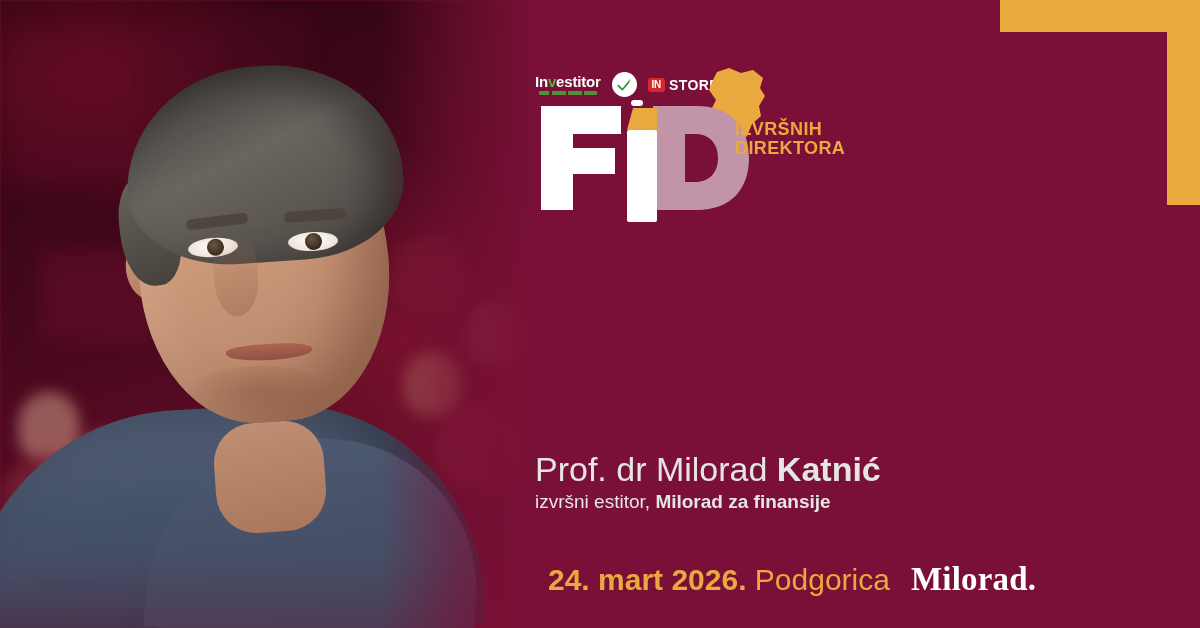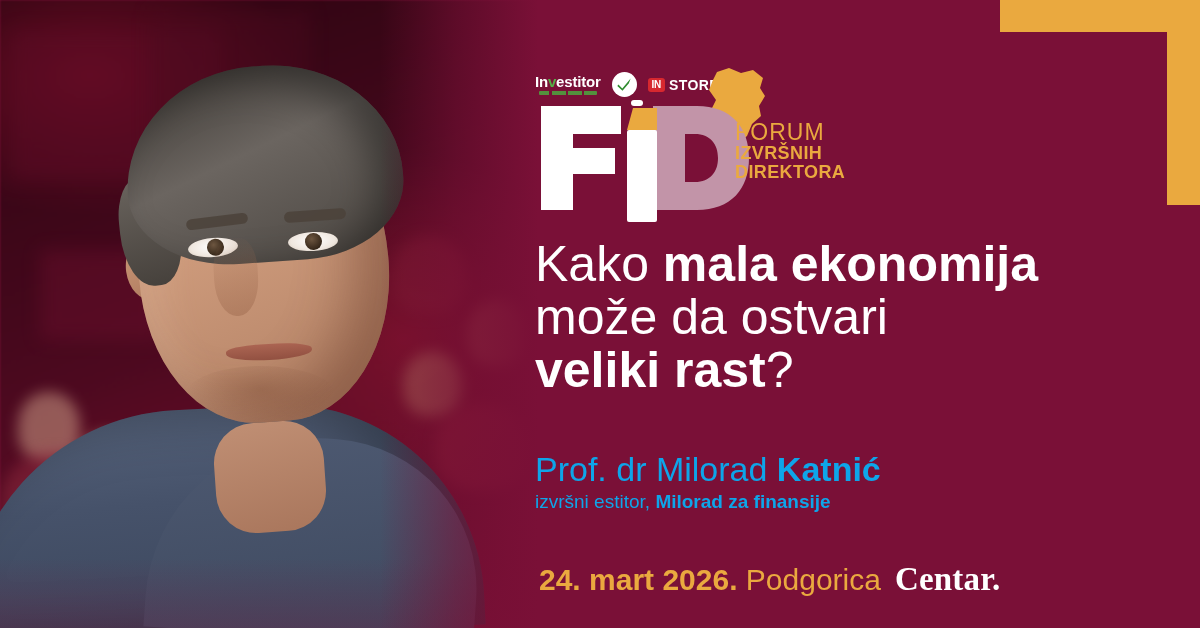--- a/index.html
+++ b/index.html
@@ -160,28 +160,28 @@
   }
   .fid-sub .l1{font-size:23px;font-weight:400;letter-spacing:1.1px;}
   .fid-sub .l2,.fid-sub .l3{font-size:18px;font-weight:700;letter-spacing:.4px;}
 
   
   .headline{position:absolute;left:0;top:238px;width:620px;color:#ffffff;}
   .headline .hl{font-size:50px;line-height:1.06;font-weight:400;white-space:nowrap;}
   .headline .hl b{font-weight:700;}
 
   
-  .speaker{position:absolute;left:0;top:450px;color:#0ea5e9;}
+  .speaker{position:absolute;left:0;top:450px;color:#e5e5e5;}
   .sp-name{font-size:34px;font-weight:400;line-height:1.12;white-space:nowrap;}
   .sp-name b{font-weight:700;}
   .sp-role{font-size:19px;font-weight:400;line-height:1.2;margin-top:3px;white-space:nowrap;}
   .sp-role b{font-weight:700;}
 
   
-  .footer{position:absolute;left:4px;top:563px;display:flex;align-items:baseline;gap:14px;white-space:nowrap;}
+  .footer{position:absolute;left:13px;top:563px;display:flex;align-items:baseline;gap:21px;white-space:nowrap;}
   .f-date{font-size:30px;color:#eaa93f;line-height:1;}
   .f-date b{font-weight:700;}
   .f-date span{font-weight:400;}
   .f-hotel{
     font-family:"Liberation Serif", serif;
     font-size:33px;font-weight:700;color:#ffffff;line-height:1;letter-spacing:.2px;
   }
 </style>
 </head>
 <body>
@@ -269,36 +269,30 @@
 
           <path d="M6 6 H86 V34 H38 V48 H80 V74 H38 V110 H6 Z" fill="#ffffff"></path>
 
           <rect x="92" y="30" width="30" height="92" rx="2" fill="#ffffff"></rect>
           <path d="M92 30 L122 30 L122 8 L98 8 Z" fill="#eaa93f"></path>
           <rect x="96" y="0" width="12" height="6" rx="3" fill="#ffffff"></rect>
         </svg>
       </div>
 
       <div class="fid-sub">
-        <div class="l1">FORUM</div>
         <div class="l2">IZVRŠNIH</div>
         <div class="l3">DIREKTORA</div>
       </div>
     </div>
 
-    <div class="headline">
-      <div class="hl"><span>Kako </span><b>mala ekonomija</b></div>
-      <div class="hl">može da ostvari</div>
-      <div class="hl"><b>veliki rast</b><span>?</span></div>
-    </div>
 
     <div class="speaker">
       <div class="sp-name"><span>Prof. dr Milorad </span><b>Katnić</b></div>
       <div class="sp-role"><span>izvršni estitor, </span><b>Milorad za finansije</b></div>
     </div>
 
     <div class="footer">
       <div class="f-date"><b>24. mart 2026.</b> <span>Podgorica</span></div>
-      <div class="f-hotel">Centar.</div>
+      <div class="f-hotel">Milorad.</div>
     </div>
 
   </div>
 </div>
 
 </body></html>

